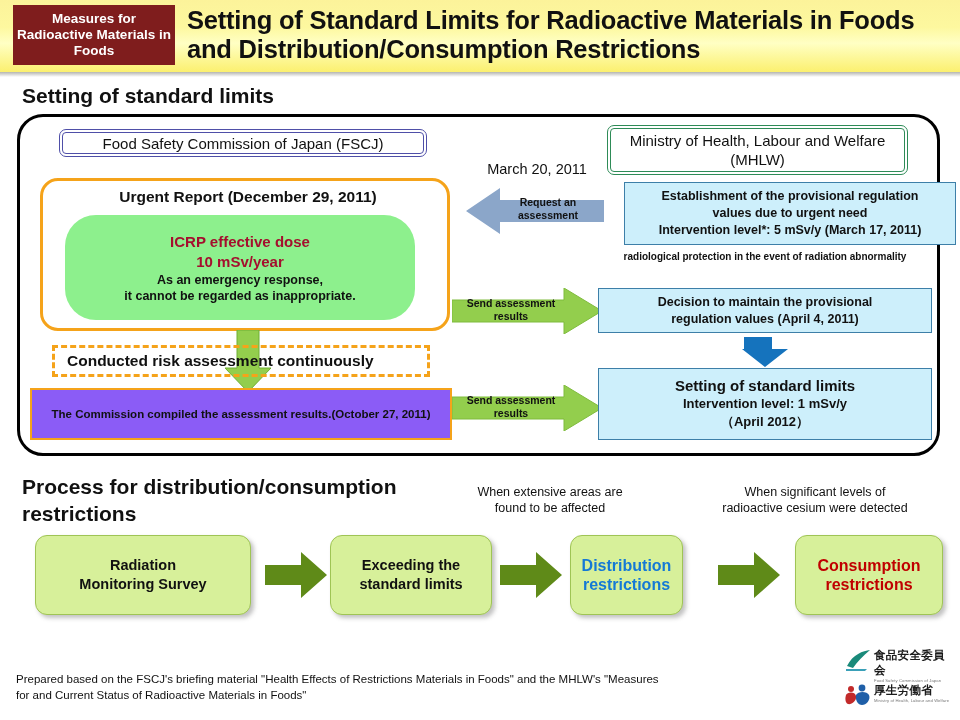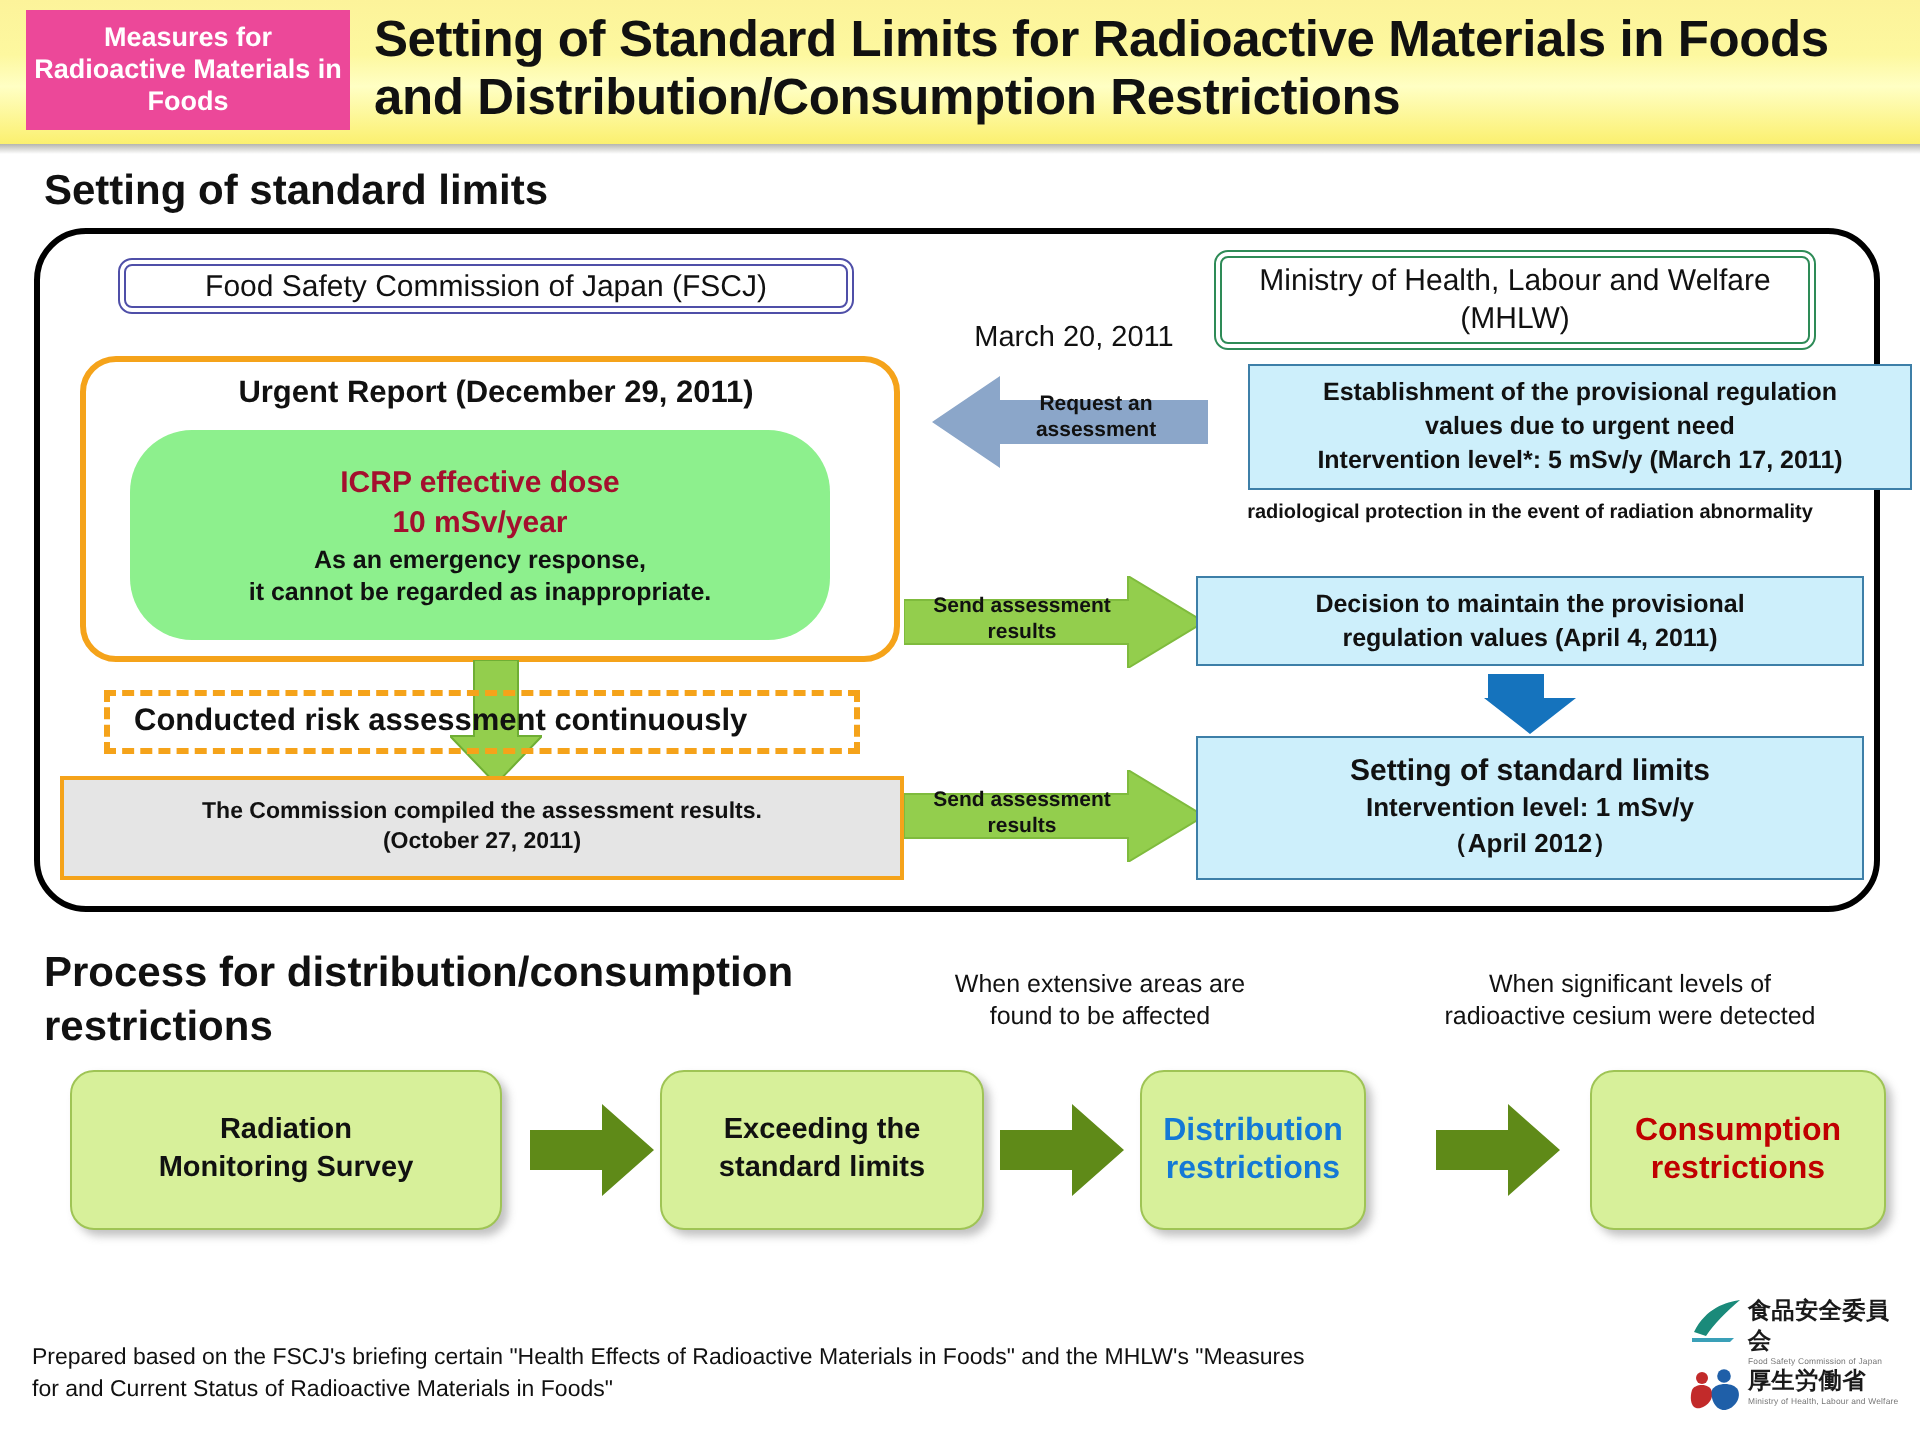--- a/index.html
+++ b/index.html
@@ -16,21 +16,21 @@
   .header{
     position:absolute;left:0;top:0;width:960px;height:72px;
     background:linear-gradient(to bottom,#fcf39a 0%,#fdf89f 38%,#ffffc4 60%,#fbf06f 100%);
   }
   .header-shadow{
     position:absolute;left:0;top:72px;width:960px;height:5px;
     background:linear-gradient(to bottom,rgba(120,120,110,.55),rgba(255,255,255,0));
   }
   .header-tag{
     position:absolute;left:13px;top:5px;width:162px;height:60px;
-    background:#ec4899;
+    background:#7f1d1d;
     color:#ffffff;font-weight:bold;font-size:13.5px;line-height:16px;
     display:flex;align-items:center;justify-content:center;text-align:center;
   }
   .header-title{
     position:absolute;left:187px;top:6px;width:760px;
     font-size:25.5px;font-weight:bold;color:#111111;line-height:29px;
     letter-spacing:-0.2px;
   }
 
   
@@ -87,22 +87,22 @@
     border:3px dashed #f5a31a;box-sizing:border-box;background:transparent;
     display:flex;align-items:center;
   }
   #dashed-box span{
     font-size:15.5px;font-weight:bold;color:#111;padding-left:12px;
   }
 
   
   #commission-box{
     position:absolute;left:30px;top:388px;width:422px;height:52px;
-    background:#e5e5e5;border:2px solid #f5a31a;box-sizing:border-box;
-    display:flex;flex-direction:column;align-items:center;justify-content:center;
+    background:#8b5cf6;border:2px solid #f5a31a;box-sizing:border-box;
+    display:flex;flex-direction:row;align-items:center;justify-content:center;
     font-size:11.5px;font-weight:bold;color:#111;line-height:15px;text-align:center;
   }
 
   
   #green-down-arrow{
     position:absolute;left:225px;top:330px;width:46px;height:62px;
   }
 
   
   #march-date{
@@ -309,21 +309,21 @@
   </svg>
 
   <div class="pbox" id="p4">
     <div>
       <div>Consumption</div>
       <div>restrictions</div>
     </div>
   </div>
 
   <div id="footer-note">
-    <div>Prepared based on the FSCJ's briefing certain "Health Effects of Radioactive Materials in Foods" and the MHLW's "Measures</div>
+    <div>Prepared based on the FSCJ's briefing material "Health Effects of Restrictions Materials in Foods" and the MHLW's "Measures</div>
     <div>for and Current Status of Radioactive Materials in Foods"</div>
   </div>
 
   <div id="logos">
     <div class="logo-row">
       <svg width="26" height="22" viewBox="0 0 26 22" style="position:absolute;left:0;top:2px;">
         <path d="M2 16 C8 4 18 1 25 0 C18 6 12 12 8 18 Z" fill="#1a8a7a"></path>
         <path d="M1 19 L22 19 L20 21 L1 21 Z" fill="#3aa0b8"></path>
       </svg>
       <div style="position:absolute;left:29px;top:0;">

